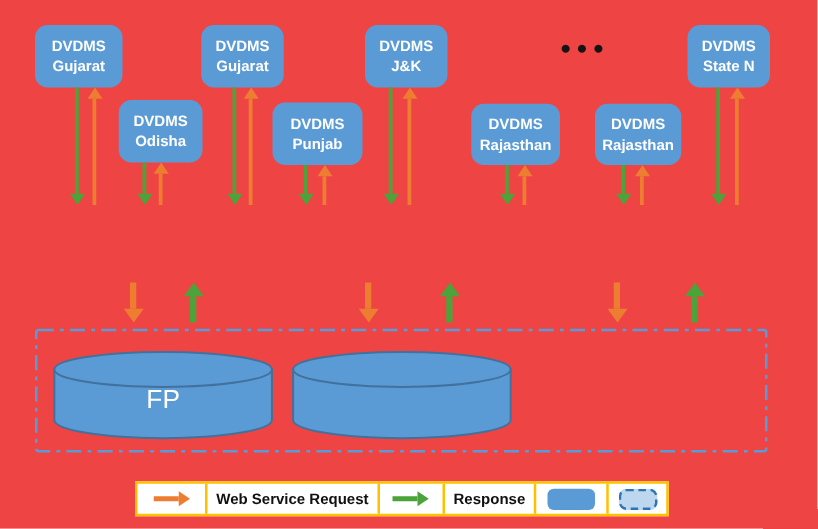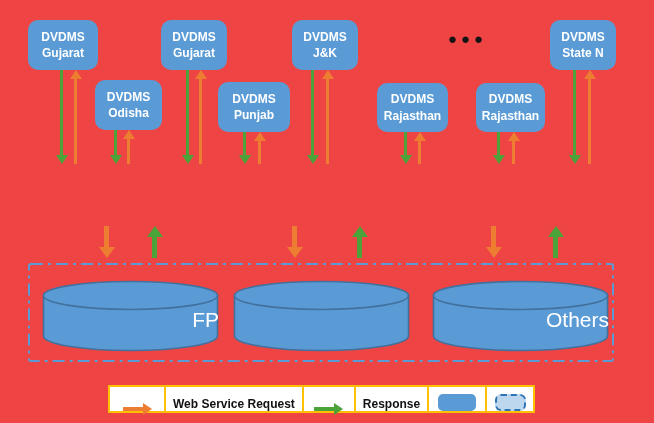--- a/index.html
+++ b/index.html
@@ -36,27 +36,27 @@
       border-left:8px solid transparent;border-right:8px solid transparent;
       border-bottom:11px solid currentColor;}
   .orange{color:#ED7D31;}
   .green{color:#4CA339;}
 
   .overlay-svg{position:absolute;left:0;top:0;pointer-events:none;}
 
   
   .cyl{position:absolute;width:177px;height:72px;}
   .cyl svg{position:absolute;left:0;top:0;}
-  .cyl .label{position:absolute;left:0;right:0;top:28px;text-align:right;
+  .cyl .label{position:absolute;left:0;right:0;top:28px;text-align:center;
               color:#ffffff;font-size:21px;}
 
   
   .legend{position:absolute;left:108px;top:385px;height:28px;display:flex;
           align-items:stretch;border:2px solid #FFC000;background:#fff;box-sizing:border-box;}
-  .legend .cell{display:flex;align-items:flex-end;justify-content:center;
+  .legend .cell{display:flex;align-items:center;justify-content:center;
                 border-left:2px solid #FFC000;padding:0 7px;}
   .legend .cell:first-child{border-left:none;}
   .legend .lbl{font-weight:bold;font-size:12px;color:#111;white-space:nowrap;}
   .harrow{position:relative;width:20px;height:4px;background:currentColor;margin-right:9px;}
   .harrow::after{content:"";position:absolute;right:-9px;top:-4px;width:0;height:0;
       border-top:6px solid transparent;border-bottom:6px solid transparent;
       border-left:9px solid currentColor;}
   .swatch-solid{width:38px;height:17px;background:#5B9BD5;border-radius:5px;}
   .swatch-dashed{width:27px;height:13px;background:#BDD7EE;border:2px dashed #2E75B6;border-radius:6px;}
 </style>
@@ -136,27 +136,20 @@
       <ellipse cx="88.5" cy="15.5" rx="87" ry="14" fill="#5B9BD5" stroke="#41719C" stroke-width="1.6"></ellipse>
     </svg>
     <div class="label">FP</div>
   </div>
   <div class="cyl" style="left:233px;top:280px">
     <svg width="177" height="72" viewBox="0 0 177 72">
       <path d="M1.5,15.5 L1.5,56 A87,14.5 0 0 0 175.5,56 L175.5,15.5 Z" fill="#5B9BD5" stroke="#41719C" stroke-width="1.6"></path>
       <ellipse cx="88.5" cy="15.5" rx="87" ry="14" fill="#5B9BD5" stroke="#41719C" stroke-width="1.6"></ellipse>
     </svg>
   </div>
-  <div class="cyl" style="left:432px;top:280px">
-    <svg width="177" height="72" viewBox="0 0 177 72">
-      <path d="M1.5,15.5 L1.5,56 A87,14.5 0 0 0 175.5,56 L175.5,15.5 Z" fill="#5B9BD5" stroke="#41719C" stroke-width="1.6"></path>
-      <ellipse cx="88.5" cy="15.5" rx="87" ry="14" fill="#5B9BD5" stroke="#41719C" stroke-width="1.6"></ellipse>
-    </svg>
-    <div class="label">Others</div>
-  </div>
 
   <div class="legend">
     <div class="cell" style="width:40px">
       <span class="harrow orange"></span>
     </div>
     <div class="cell">
       <span class="lbl">Web Service Request</span>
     </div>
     <div class="cell" style="width:36px">
       <span class="harrow green"></span>

